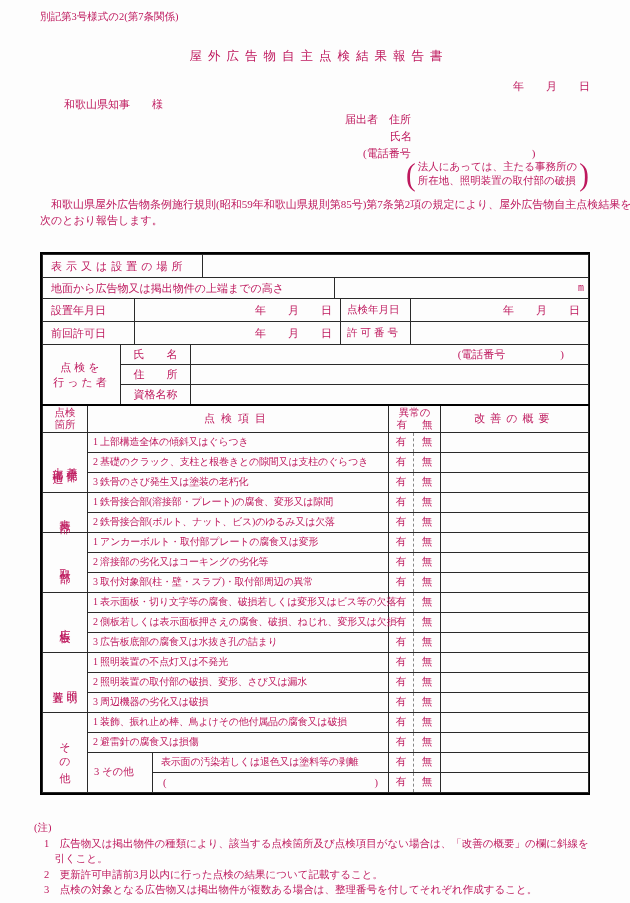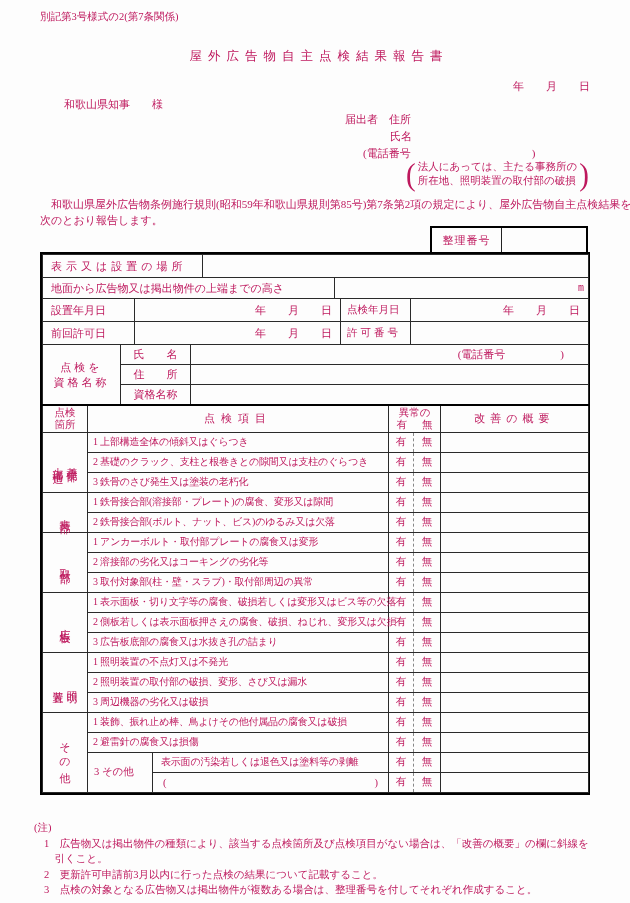--- a/index.html
+++ b/index.html
@@ -98,24 +98,20 @@
       <span>所在地、照明装置の取付部の破損</span>
     </span>
     <span class="paren">)</span>
   </div>
 
   <div class="abs body-par">
     <div>　和歌山県屋外広告物条例施行規則(昭和59年和歌山県規則第85号)第7条第2項の規定により、屋外広告物自主点検結果を</div>
     <div>次のとおり報告します。</div>
   </div>
 
-  <div class="abs ref-box">
-    <div class="ref-label">整理番号</div>
-    <div class="ref-value"></div>
-  </div>
 
   <div class="abs main-table">
 
     <table class="t1">
       <colgroup>
           <col style="width:160px">
           <col style="width:386px">
         </colgroup>
       <tbody>
       <tr>
@@ -163,21 +159,21 @@
 
     <table class="t4">
       <colgroup>
           <col style="width:78px">
           <col style="width:70px">
           <col style="width:398px">
         </colgroup>
       <tbody>
           <tr>
         <td rowspan="3" class="inspector-label">点検を
-資格名称</td>
+行った者</td>
         <td class="center">氏　　名</td>
         <td class="phone-right">(電話番号　　　　　)</td>
       </tr>
       <tr>
         <td class="center">住　　所</td>
         <td></td>
       </tr>
       <tr>
         <td class="center">資格名称</td>
         <td></td>

